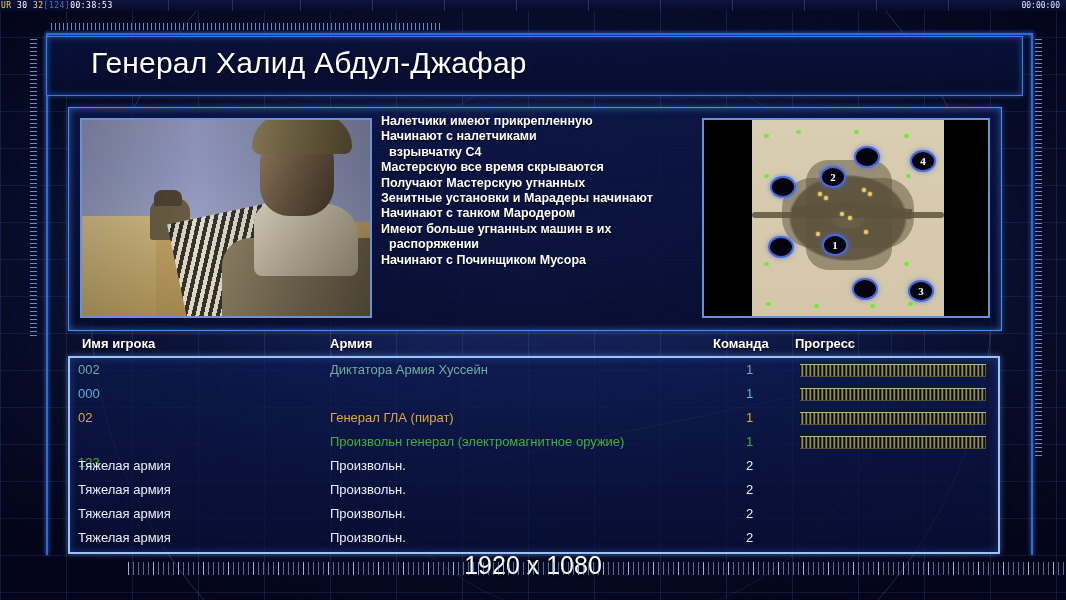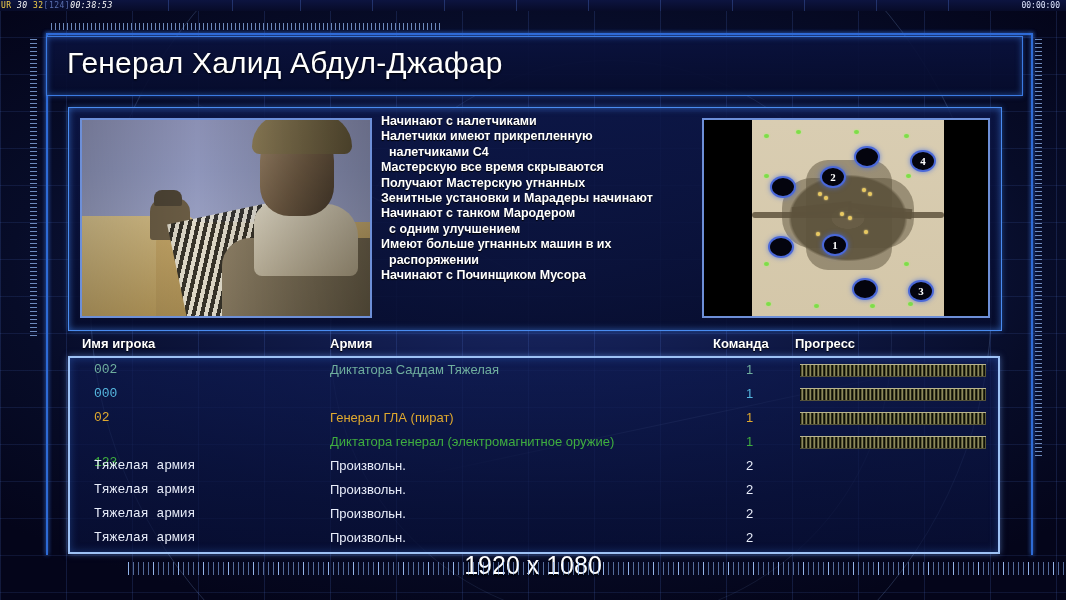--- a/index.html
+++ b/index.html
@@ -23,36 +23,36 @@
   .streak{position:absolute;background:linear-gradient(90deg,transparent,rgba(170,200,255,.22),transparent);height:1px;}
 
   
   #hudbar{position:absolute;left:0;top:0;width:1066px;height:11px;
       background:linear-gradient(180deg,#0d1440,#070b28);
       font-family:"DejaVu Sans Mono","Liberation Mono",monospace;font-size:8px;line-height:11px;}
   #hudbar .seg{position:absolute;white-space:nowrap;}
   #net{left:1px;letter-spacing:.5px;}
   #net .y{color:#f6d24a;}
   #net .d{color:#5a6fb0;}
-  #net .w{color:#ffffff;font-style:italic;}
+  #net .w{color:#ffffff;}
   #clock{right:6px;color:#dfe6ff;}
   #hudbar .tick{position:absolute;top:0;width:1px;height:11px;background:rgba(90,130,230,.30);}
 
   
   #frame{position:absolute;left:33px;top:27px;width:1000px;height:528px;}
   #frame .edge{position:absolute;background:#2e6bd6;box-shadow:0 0 4px #3f7ff0;}
   .ruler{position:absolute;opacity:.75;}
   .ruler.h{height:7px;background:repeating-linear-gradient(to right,#8fb4ef 0 1px,transparent 1px 4px);}
   .ruler.v{width:7px;background:repeating-linear-gradient(to bottom,#8fb4ef 0 1px,transparent 1px 4px);}
 
   
   #titlepanel{position:absolute;left:46px;top:36px;width:975px;height:58px;
      background:linear-gradient(180deg,rgba(10,18,62,.92),rgba(6,12,44,.92));
      border:1px solid #3b7be2;box-shadow:0 0 6px rgba(60,130,240,.55) inset,0 0 5px rgba(50,110,230,.5);}
-  #title{position:absolute;left:20px;top:9px;color:#fff;font-size:30px;letter-spacing:.2px;
+  #title{position:absolute;left:44px;top:9px;color:#fff;font-size:30px;letter-spacing:.2px;
      text-shadow:0 1px 2px #000;white-space:nowrap;}
 
   
   #infopanel{position:absolute;left:68px;top:107px;width:932px;height:222px;
      background:linear-gradient(180deg,rgba(12,22,70,.85),rgba(6,12,44,.85));
      border:1px solid #4a8cf0;box-shadow:0 0 7px rgba(70,140,250,.6) inset,0 0 6px rgba(60,130,240,.45);}
 
   #portrait{position:absolute;left:11px;top:10px;width:292px;height:200px;
      border:2px solid #6d8fd8;box-sizing:border-box;overflow:hidden;background:#7d86a8;}
   .pt-sky{position:absolute;left:0;top:0;width:100%;height:56%;
@@ -103,21 +103,21 @@
   #thead{position:absolute;left:68px;top:336px;width:932px;height:20px;color:#fff;
      font-size:13px;font-weight:bold;text-shadow:0 1px 1px #000;}
   #thead span{position:absolute;top:0;}
   .h-name{left:14px;} .h-army{left:262px;} .h-team{left:645px;} .h-prog{left:727px;}
 
   #listpanel{position:absolute;left:68px;top:356px;width:932px;height:198px;
      background:linear-gradient(180deg,rgba(14,26,80,.72),rgba(8,16,56,.72));
      border:2px solid #9ec2f5;box-sizing:border-box;
      box-shadow:0 0 6px rgba(120,170,255,.5),0 0 8px rgba(60,130,240,.35) inset;}
   .row{position:relative;height:24px;line-height:24px;font-size:13px;white-space:nowrap;}
-  .row .nm{position:absolute;left:24px;font-family:Liberation Mono, monospace;}
+  .row .nm{position:absolute;left:8px;}
   .row .ar{position:absolute;left:260px;}
   .row .tm{position:absolute;left:676px;}
   .bar{position:absolute;left:730px;top:6px;width:186px;height:11px;
      background:repeating-linear-gradient(to right,#0d0f06 0 1px,#5c5a3a 1px 2px,#8d8a5c 2px 3px,#2a2a18 3px 4px);
      border-top:1px solid #b9b58e;border-bottom:1px solid #55533a;}
 
   
   #res{position:absolute;left:0;top:551px;width:1066px;text-align:center;color:#fff;
      font-size:25px;text-shadow:0 2px 3px #000;}
   #botruler{position:absolute;left:128px;top:562px;width:938px;height:13px;
@@ -179,28 +179,27 @@
     <div class="pt-belt"></div>
     <div class="pt-body"></div>
     <div class="pt-neck"></div>
     <div class="pt-scarf"></div>
     <div class="pt-head"></div>
     <div class="pt-turban"></div>
     <div class="pt-shade"></div>
   </div>
 
   <div id="bullets">
+      <div class="">Налетчики имеют прикрепленную</div>
       <div class="">Начинают с налетчиками</div>
-      <div class="">Налетчики имеют прикрепленную</div>
-      <div class="cont">налетчиками С4</div>
+      <div class="cont">взрывчатку С4</div>
       <div class="">Мастерскую все время скрываются</div>
       <div class="">Получают Мастерскую угнанных</div>
       <div class="">Зенитные установки и Марадеры начинают</div>
       <div class="">Начинают с танком Мародером</div>
-      <div class="cont">с одним улучшением</div>
       <div class="">Имеют больше угнанных машин в их</div>
       <div class="cont">распоряжении</div>
       <div class="">Начинают с Починщиком Мусора</div>
     </div>
 
   <div id="minimapwrap">
     <div id="minimap">
       <div class="mroad" style="left:0;top:92px;width:192px;height:6px;border-radius:3px;"></div>
       <div class="mroad" style="left:40px;top:84px;width:60px;height:10px;transform:rotate(-6deg);"></div>
       <div class="mroad" style="left:96px;top:86px;width:64px;height:10px;transform:rotate(6deg);"></div>
@@ -241,38 +240,38 @@
 <div id="thead">
   <span class="h-name">Имя игрока</span>
   <span class="h-army">Армия</span>
   <span class="h-team">Команда</span>
   <span class="h-prog">Прогресс</span>
 </div>
 
 <div id="listpanel">
     <div class="row">
       <span class="nm" style="color: rgb(111, 174, 158);">002</span>
-      <span class="ar" style="color: rgb(111, 174, 158);">Диктатора Саддам Тяжелая</span>
+      <span class="ar" style="color: rgb(111, 174, 158);">Диктатора Армия Хуссейн</span>
       <span class="tm" style="color: rgb(111, 174, 158);">1</span>
       <span class="bar"></span>
     </div>
     <div class="row">
       <span class="nm" style="color: rgb(85, 182, 222);">000</span>
       <span class="tm" style="color: rgb(85, 182, 222);">1</span>
       <span class="bar"></span>
     </div>
     <div class="row">
       <span class="nm" style="color: rgb(224, 169, 46);">02</span>
       <span class="ar" style="color: rgb(224, 169, 46);">Генерал ГЛА (пират)</span>
       <span class="tm" style="color: rgb(224, 169, 46);">1</span>
       <span class="bar"></span>
     </div>
     <div class="row">
       <span class="nm" style="color: rgb(63, 174, 63); margin-top: 21px;">123</span>
-      <span class="ar" style="color: rgb(63, 174, 63);">Диктатора генерал (электромагнитное оружие)</span>
+      <span class="ar" style="color: rgb(63, 174, 63);">Произвольн генерал (электромагнитное оружие)</span>
       <span class="tm" style="color: rgb(63, 174, 63);">1</span>
       <span class="bar"></span>
     </div>
     <div class="row">
       <span class="nm" style="color: rgb(233, 238, 251);">Тяжелая армия</span>
       <span class="ar" style="color: rgb(233, 238, 251);">Произвольн.</span>
       <span class="tm" style="color: rgb(233, 238, 251);">2</span>
     </div>
     <div class="row">
       <span class="nm" style="color: rgb(233, 238, 251);">Тяжелая армия</span>

